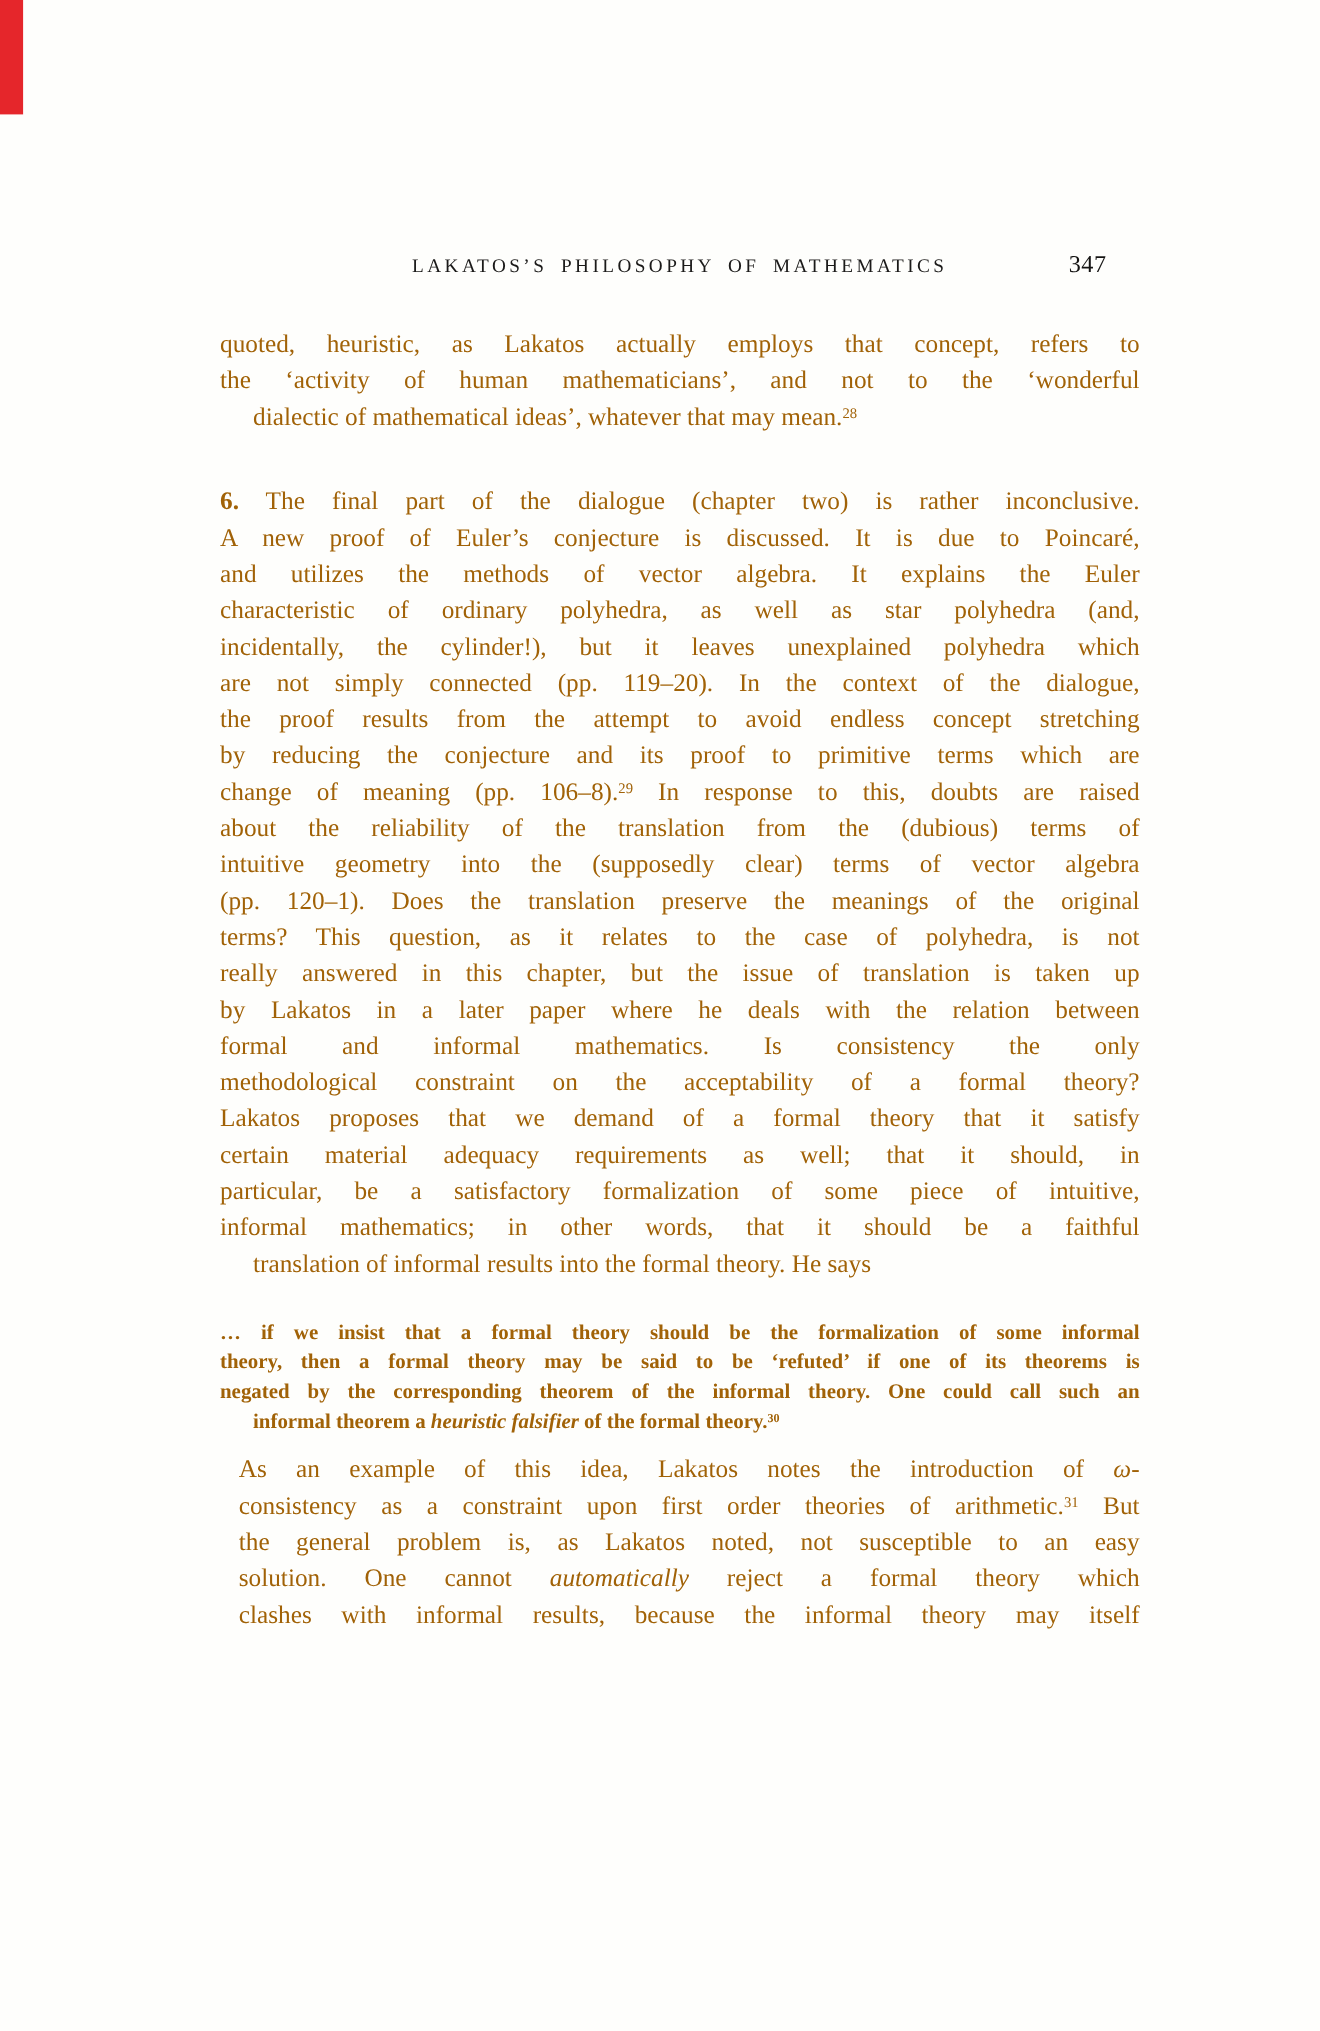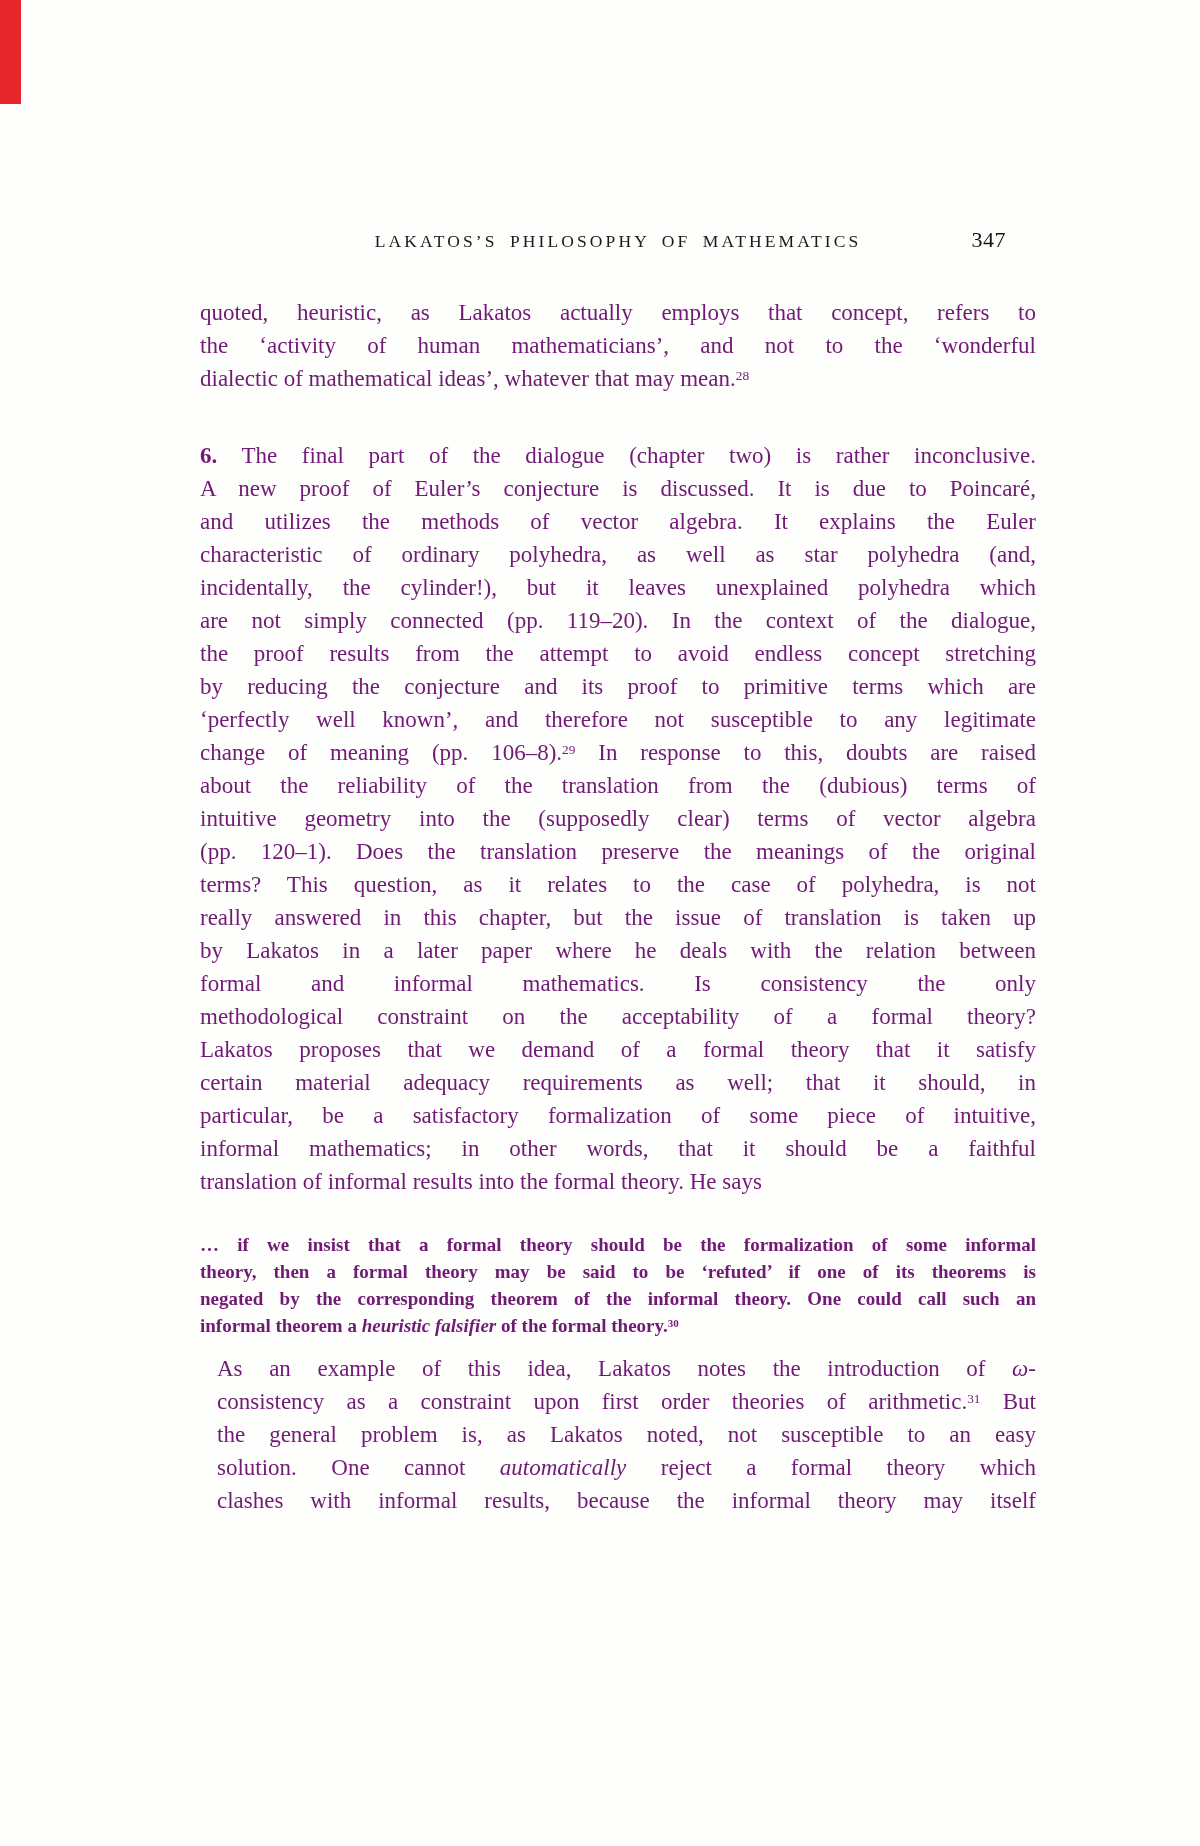--- a/index.html
+++ b/index.html
@@ -38,29 +38,29 @@
     position: absolute;
     right: 30px; top: -4px;
     font-size: 22px;
     letter-spacing: 0.5px;
   }
   .textblock {
     position: absolute;
     left: 200px; top: 296px;
     width: 836px;
     font-size: 23px;
-    color: #701a75;
+    color: #a16207;
   }
   .para { margin: 0; }
   .para .line {
     line-height: 33px;
     text-align: justify;
     text-align-last: justify;
   }
-  .para .line.lastline { text-align-last: left; }
+  .para .line.lastline { text-align-last: left; margin-left: 30px; }
   .para.p-first { margin-top: 0; }
   .para.p-main  { margin-top: 44px; }
   .para.quote   { margin-top: 33px; font-size: 19px; font-weight: bold; }
   .para.quote .line { line-height: 27px; }
   .para.p-last  { margin-top: 13px; margin-left: 17px; }
   sup {
     font-size: 0.58em;
     line-height: 0;
     vertical-align: baseline;
     position: relative;
@@ -88,21 +88,20 @@
       </div>
       <div class="para body p-main">
         <div class="line"><b>6.</b> The final part of the dialogue (chapter two) is rather inconclusive.</div>
         <div class="line">A new proof of Euler’s conjecture is discussed. It is due to Poincaré,</div>
         <div class="line">and utilizes the methods of vector algebra. It explains the Euler</div>
         <div class="line">characteristic of ordinary polyhedra, as well as star polyhedra (and,</div>
         <div class="line">incidentally, the cylinder!), but it leaves unexplained polyhedra which</div>
         <div class="line">are not simply connected (pp. 119–20). In the context of the dialogue,</div>
         <div class="line">the proof results from the attempt to avoid endless concept stretching</div>
         <div class="line">by reducing the conjecture and its proof to primitive terms which are</div>
-        <div class="line">‘perfectly well known’, and therefore not susceptible to any legitimate</div>
         <div class="line">change of meaning (pp. 106–8).<sup>29</sup> In response to this, doubts are raised</div>
         <div class="line">about the reliability of the translation from the (dubious) terms of</div>
         <div class="line">intuitive geometry into the (supposedly clear) terms of vector algebra</div>
         <div class="line">(pp. 120–1). Does the translation preserve the meanings of the original</div>
         <div class="line">terms? This question, as it relates to the case of polyhedra, is not</div>
         <div class="line">really answered in this chapter, but the issue of translation is taken up</div>
         <div class="line">by Lakatos in a later paper where he deals with the relation between</div>
         <div class="line">formal and informal mathematics. Is consistency the only</div>
         <div class="line">methodological constraint on the acceptability of a formal theory?</div>
         <div class="line">Lakatos proposes that we demand of a formal theory that it satisfy</div>

